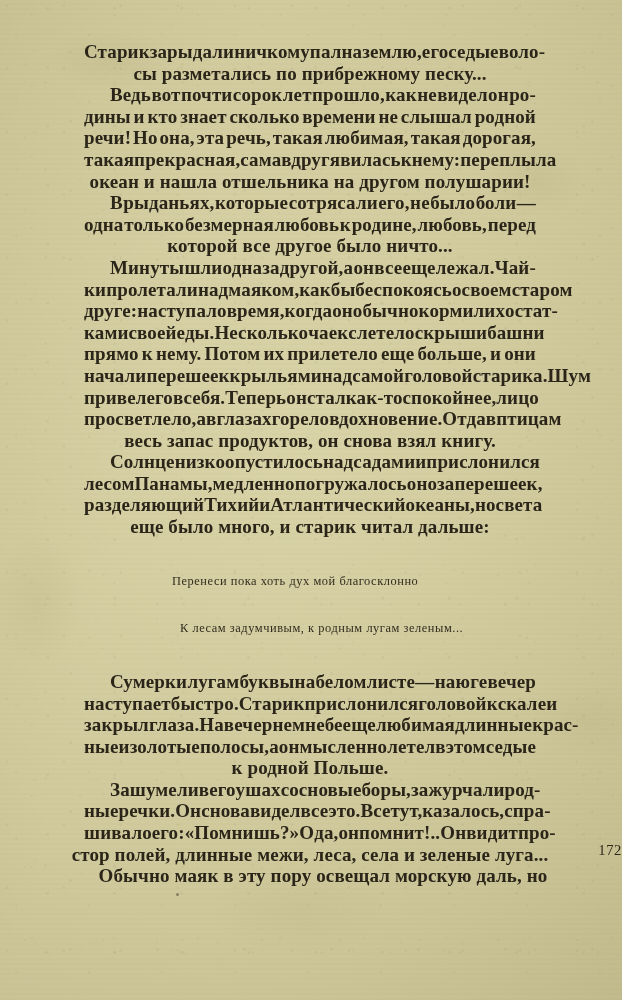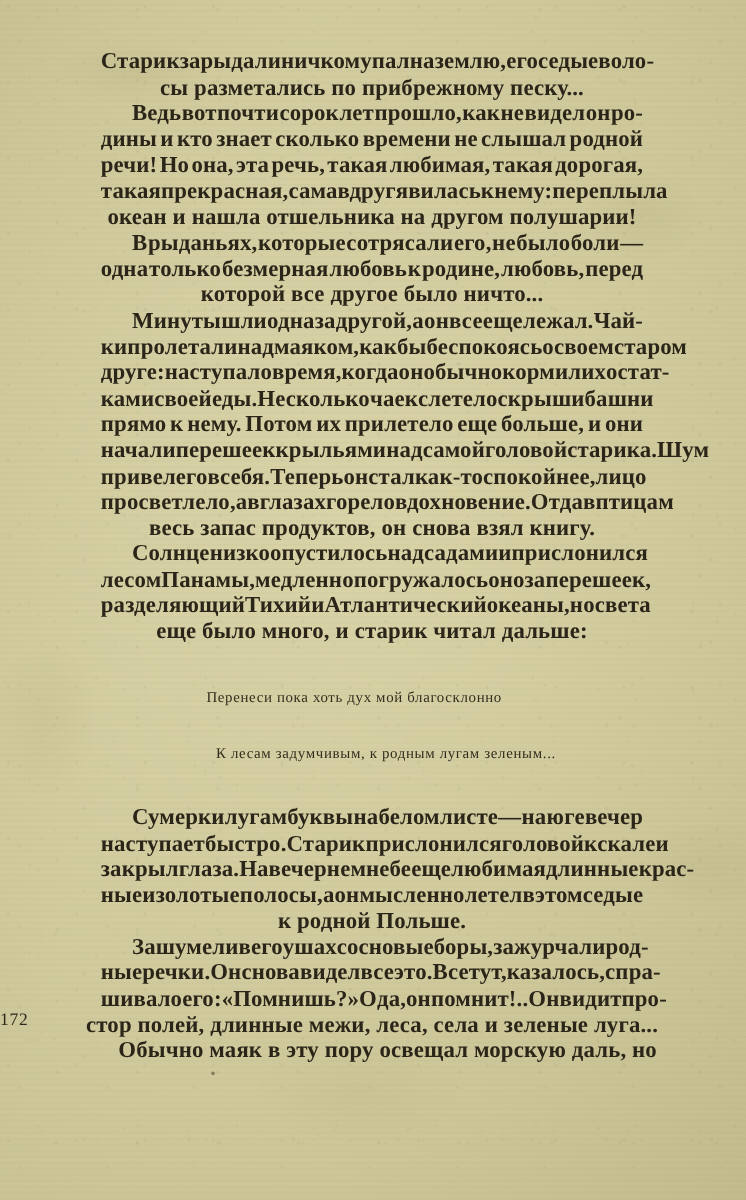--- a/index.html
+++ b/index.html
@@ -105,21 +105,21 @@
   }
   #verse-quote .verse-line { display: block; }
   #verse-quote .verse-line.second { padding-left: 8px; }
 
   
   #page-number {
     position: absolute;
     left: 0;
     right: 0;
     top: 842px;
-    text-align: left;
+    text-align: right;
     color: #2f291c;
     font-size: 14.6px;
     letter-spacing: 0.6px;
   }
 
   
   #scan-bands {
     position: absolute;
     inset: 0;
     pointer-events: none;

